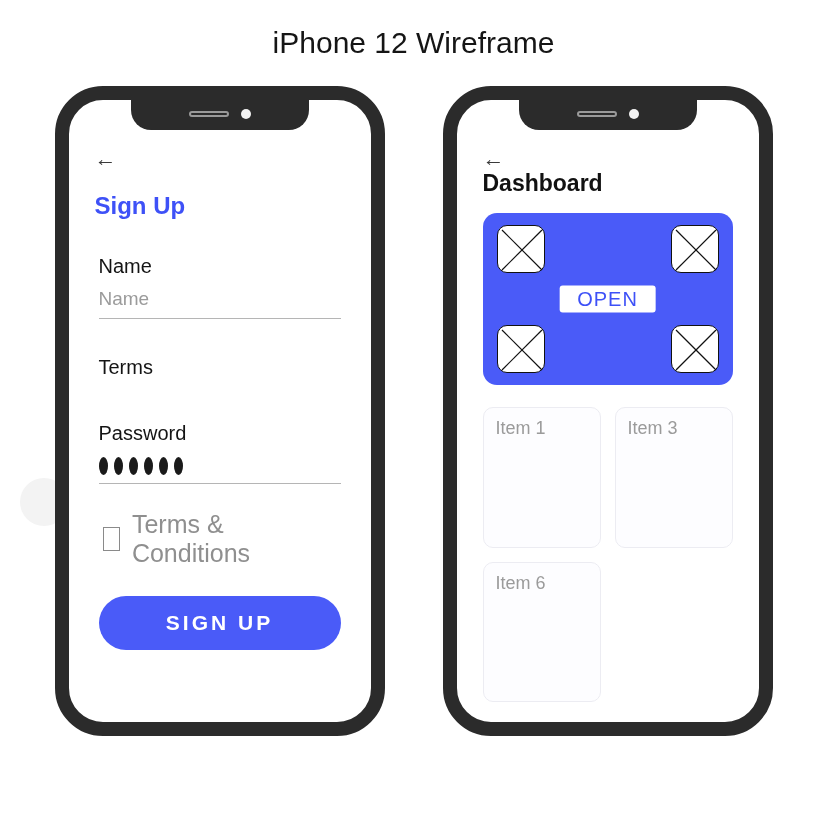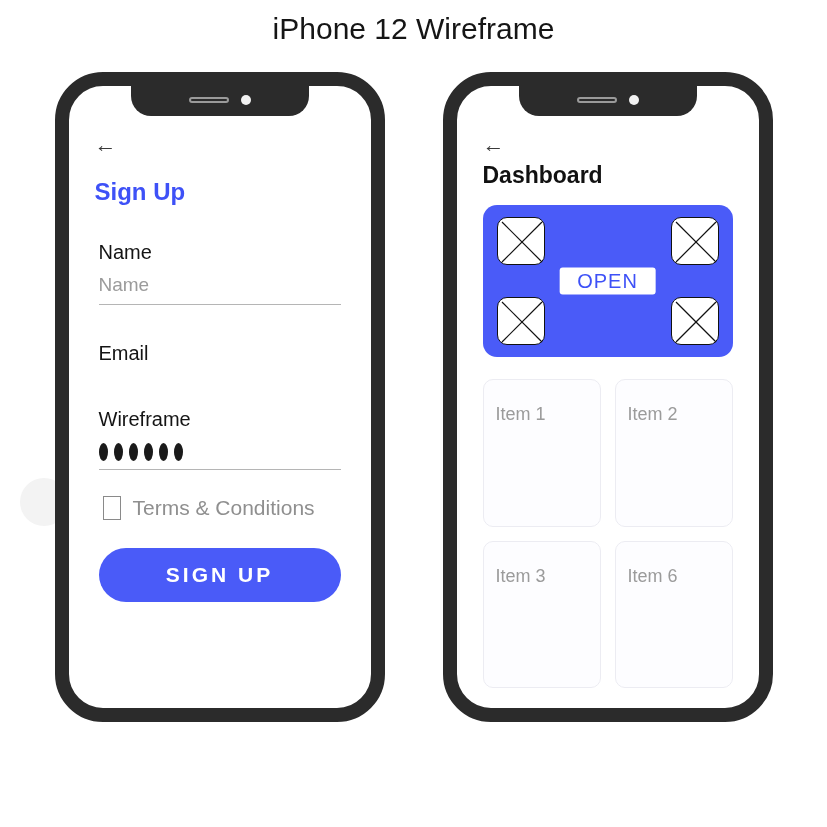--- a/index.html
+++ b/index.html
@@ -7,21 +7,21 @@
   body {
     width:827px; height:827px;
     font-family: "Segoe UI", "Helvetica Neue", Arial, sans-serif;
     background:#fff;
     position:relative;
     color:#1a1a1a;
   }
   .title {
     text-align:center;
     font-size:30px;
-    padding-top:12px;
+    padding-top:26px;
     font-weight:400;
     color:#151515;
   }
   .phones {
     display:flex;
     justify-content:center;
     gap:58px;
     margin-top:26px;
   }
   .phone {
@@ -115,21 +115,21 @@
     align-items:center;
     gap:12px;
     margin: 6px 4px 28px 8px;
   }
   .chk {
     width:18px; height:24px;
     border:1.5px solid #8a8a8a;
     background:#fff;
   }
   .terms-label {
-    font-size:21px;
+    font-size:25px;
     color:#8f8f8f;
   }
   .signup-btn {
     margin:0 4px;
     height:54px;
     border-radius:28px;
     background:#4a5bf8;
     color:#fff;
     font-size:21px;
     font-weight:700;
@@ -137,29 +137,28 @@
     display:flex;
     align-items:center;
     justify-content:center;
     cursor:pointer;
   }
   
   .dash-title {
     font-size:23px;
     font-weight:700;
     color:#111;
-    margin-top:6px;
     margin-bottom:16px;
   }
   .hero {
     background:#4a5bf8;
     border-radius:14px;
     padding:14px;
     position:relative;
-    height:152px;
+    height:172px;
   }
   .xbox {
     width:48px; height:48px;
     background:#fff;
     border:1.5px solid #111;
     border-radius:10px;
     position:absolute;
   }
   .xbox svg { position:absolute; top:0; left:0; }
   .xbox.tl { top:12px; left:14px; }
@@ -183,21 +182,21 @@
     grid-template-columns:1fr 1fr;
     grid-template-rows:1fr 1fr;
     gap:14px;
     margin-top:22px;
     flex:1;
   }
   .card {
     border:1px solid #ececf2;
     border-radius:10px;
     background:#fdfdff;
-    padding:24px 12px;
+    padding:10px 12px;
     font-size:18px;
     color:#9b9b9b;
   }
   .bg-circle {
     position:absolute;
     left:20px; top:478px;
     width:48px; height:48px;
     border-radius:50%;
     background:#f3f3f3;
     z-index:-1;
@@ -220,25 +219,25 @@
     <div class="screen">
       <div class="back-arrow">←</div>
       <div class="signup-title">Sign Up</div>
 
       <div class="field">
         <span class="field-label">Name</span>
         <input class="field-input" placeholder="Name" style="">
       </div>
 
       <div class="field">
-        <span class="field-label">Email</span>
+        <span class="field-label">Terms</span>
       </div>
 
       <div class="field">
-        <span class="field-label">Wireframe</span>
+        <span class="field-label">Password</span>
         <div class="dots-row">
           <div class="dot"></div>
           <div class="dot"></div>
           <div class="dot"></div>
           <div class="dot"></div>
           <div class="dot"></div>
           <div class="dot"></div>
         </div>
       </div>
 
@@ -286,23 +285,20 @@
             </svg>
         </div>
         <div class="open-badge">OPEN</div>
       </div>
 
       <div class="grid2">
         <div class="card">
           <span>Item 1</span>
         </div>
         <div class="card">
-          <span>Item 2</span>
-        </div>
-        <div class="card">
           <span>Item 3</span>
         </div>
         <div class="card">
           <span>Item 6</span>
         </div>
       </div>
     </div>
   </div>
 
 </div>

